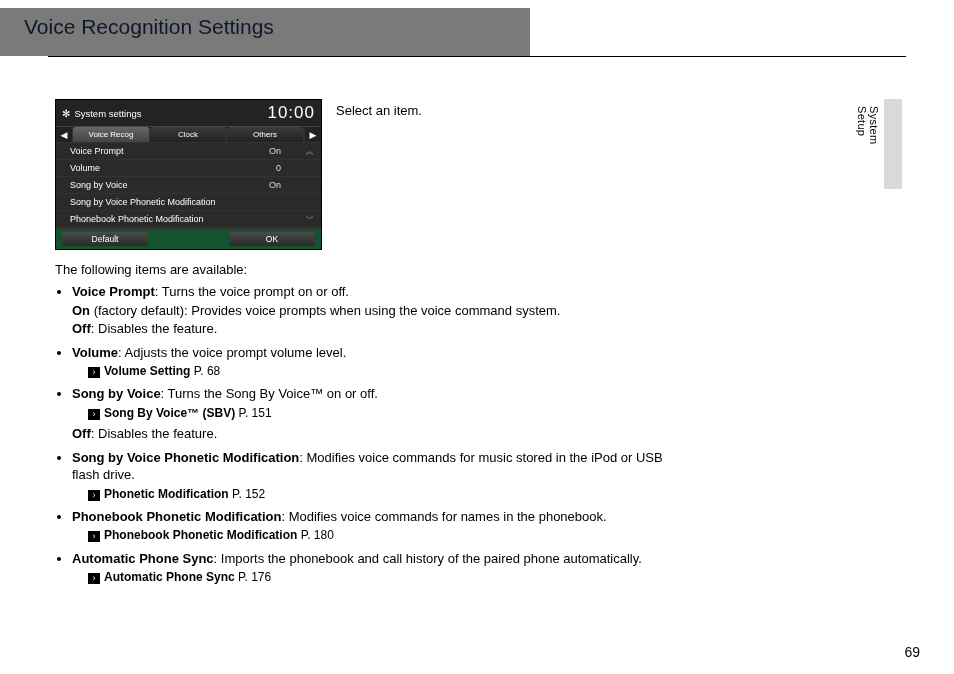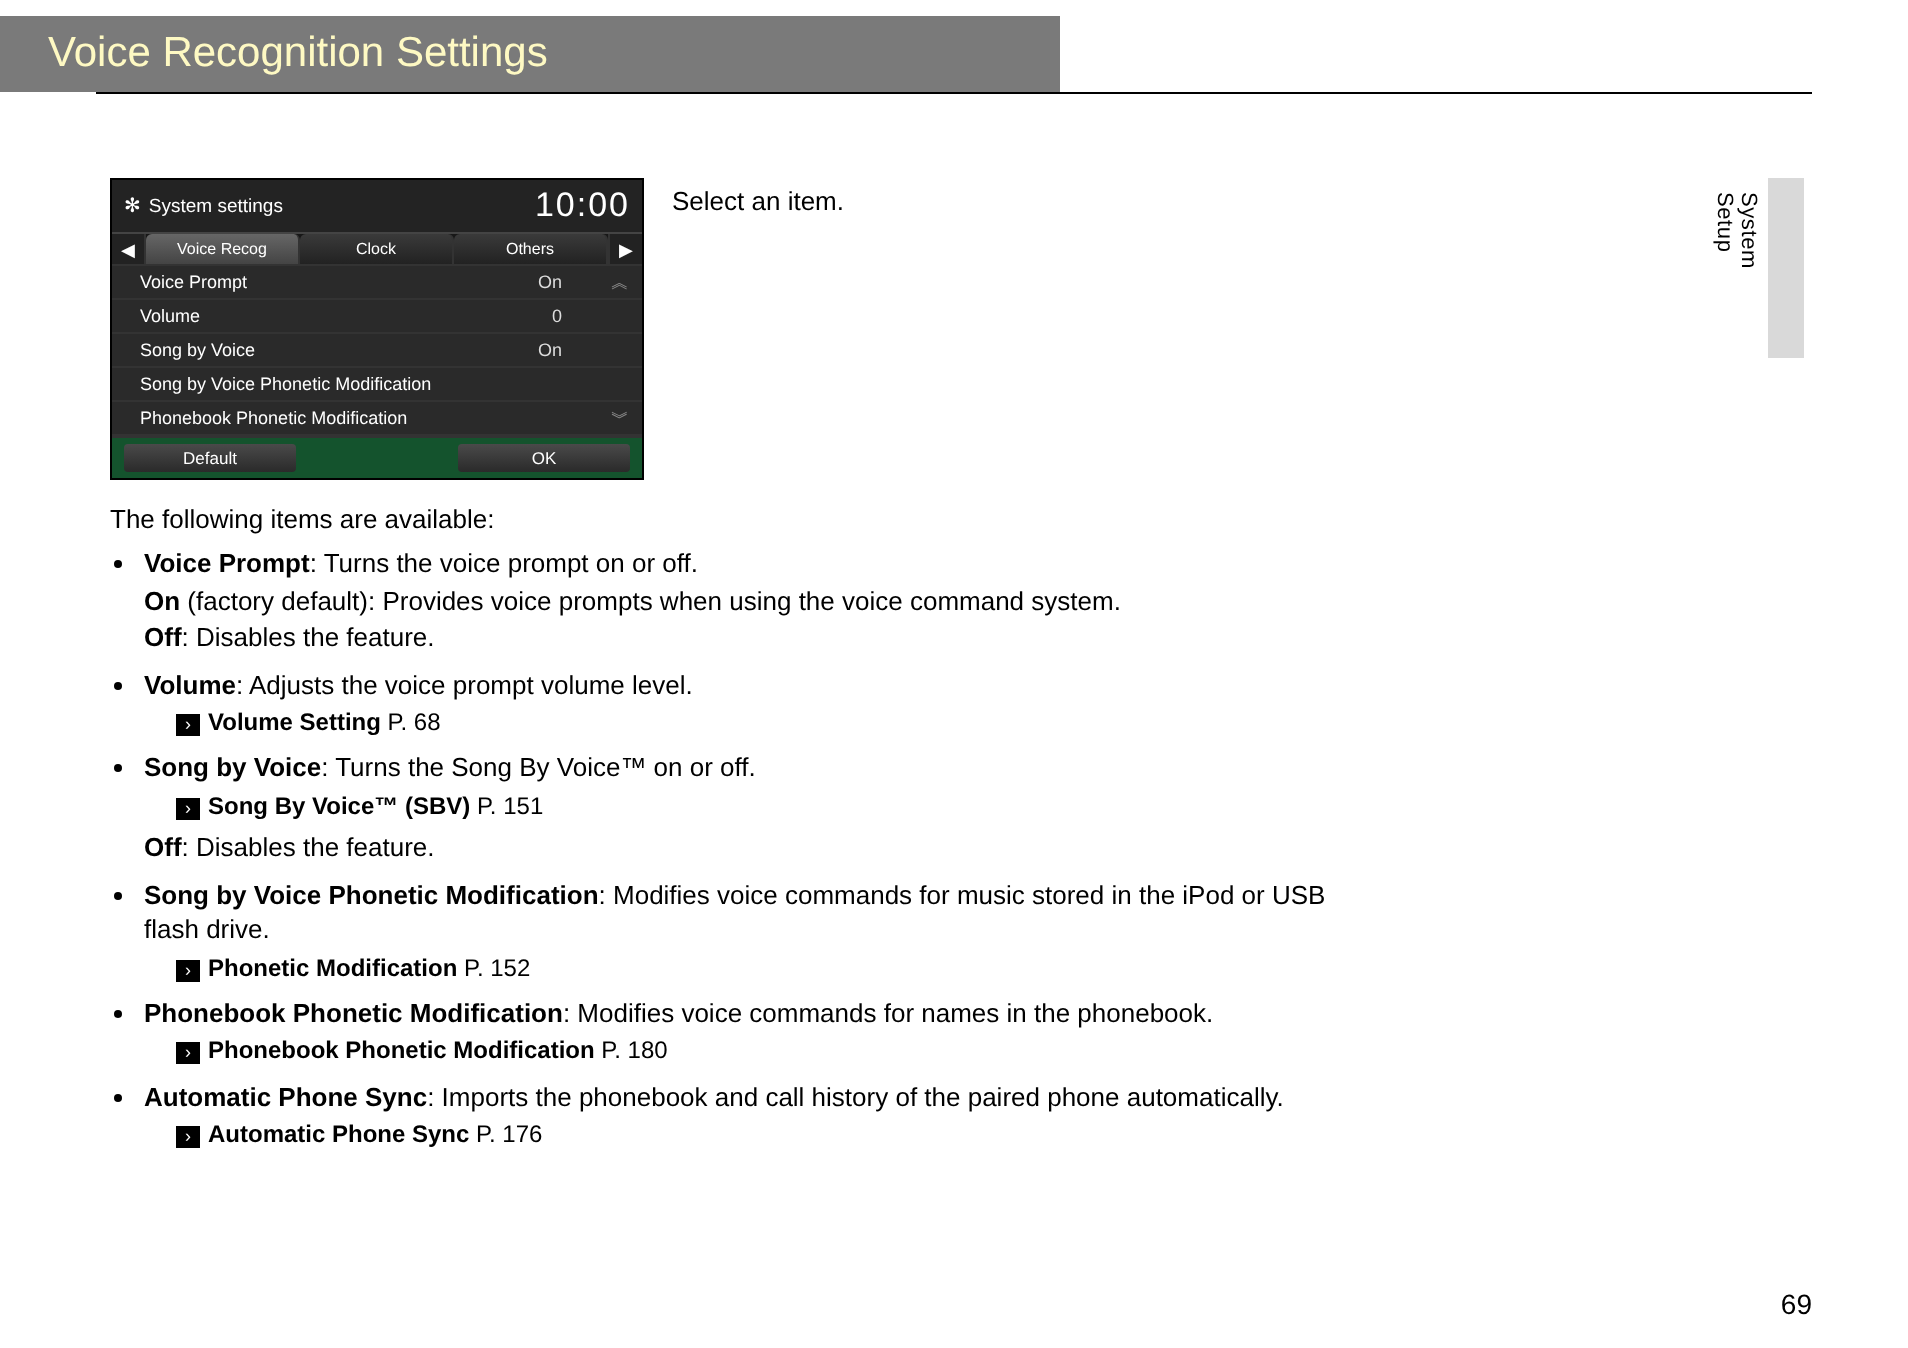--- a/index.html
+++ b/index.html
@@ -9,23 +9,23 @@
     height: 674px;
     font-family: Arial, Helvetica, sans-serif;
     background: #fff;
     color: #000;
     font-size: 13px;
     position: relative;
     overflow: hidden;
   }
   .title-bar {
     background: #7a7a7a;
-    color: #fef9c3;
+    color: #0f172a;
     font-size: 21px;
-    padding: 7px 18px 7px 24px;
+    padding: 7px 18px 17px 24px;
     width: 530px;
     box-sizing: border-box;
     margin-top: 8px;
   }
   .title-underline {
     border-bottom: 1px solid #000;
     margin-left: 48px;
     margin-right: 48px;
     margin-top: 0px;
   }
@@ -193,21 +193,21 @@
     color: #fff;
     text-align: center;
     line-height: 11px;
     font-size: 9px;
     margin-right: 4px;
     vertical-align: 0;
   }
   .sub { display: block; margin-left: 0; margin-top: 1px; }
   .pagenum {
     position: absolute;
-    right: 48px;
+    right: 34px;
     bottom: 14px;
     font-size: 14px;
   }
 </style>
 </head>
 <body>
 
 <div class="title-bar">Voice Recognition Settings</div>
 <div class="title-underline"></div>
 

